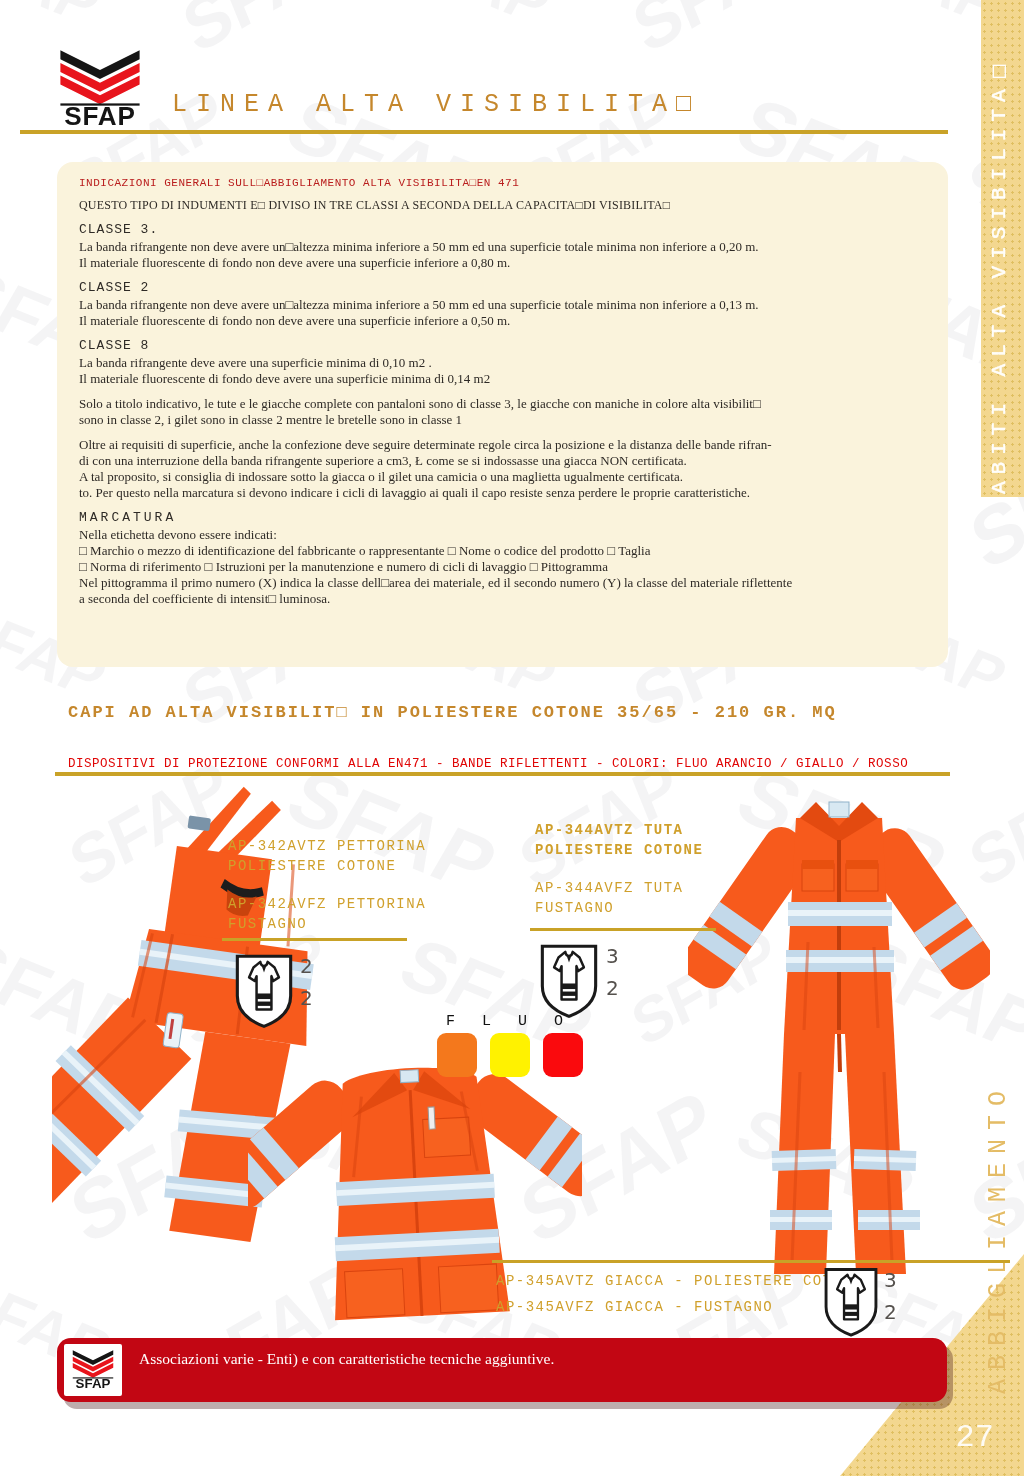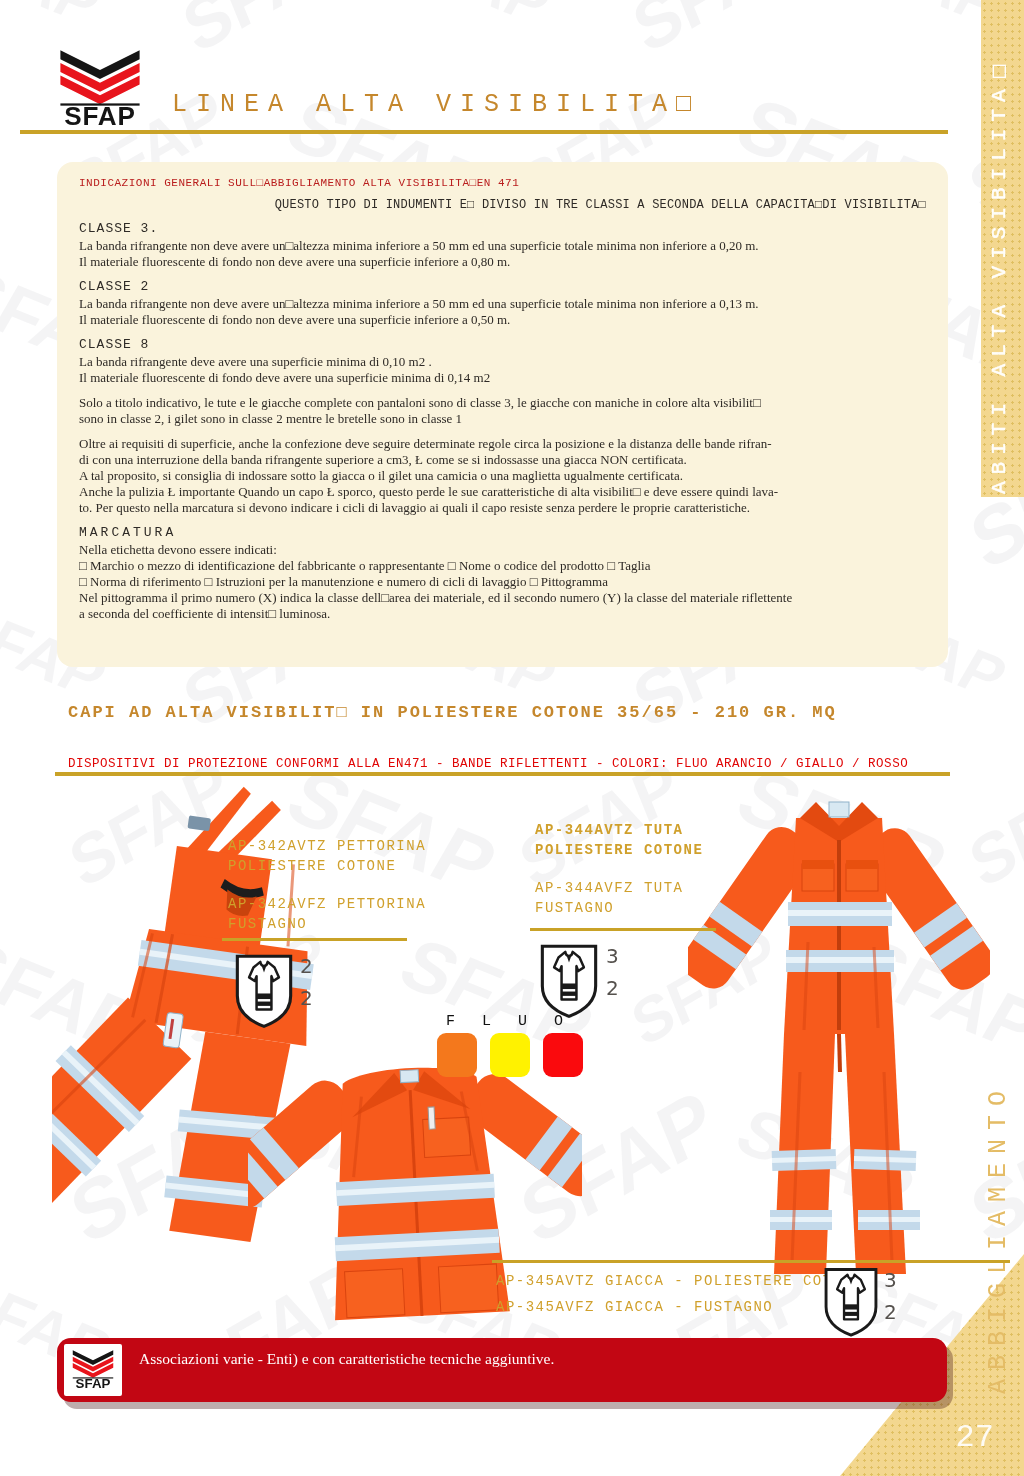--- a/index.html
+++ b/index.html
@@ -26,21 +26,21 @@
         color:#e4bc66;}
   #corner{position:absolute;right:0;bottom:0;width:184px;height:222px;z-index:2;background:#f3d78f;
         background-image:radial-gradient(rgba(201,162,39,0.45) 1px, transparent 1.2px);background-size:7px 7px;
         clip-path:polygon(100% 0, 100% 100%, 0 100%);}
   #page-number{position:absolute;right:30px;bottom:20px;z-index:3;font-family:"Liberation Mono",monospace;
         font-size:32px;color:rgba(255,255,255,0.9);}
   
   #info-box{position:absolute;left:57px;top:162px;width:891px;height:505px;z-index:3;background:#faf3dc;
         border-radius:16px;padding:15px 22px;box-sizing:border-box;}
   #info-title{font-family:"Liberation Mono",monospace;font-size:11px;letter-spacing:0.5px;color:#b91c1c;margin-bottom:9px;white-space:nowrap;}
-  .info-intro{font-family:Liberation Mono, monospace;font-size:12px;letter-spacing:0.2px;margin-bottom:6px;white-space:nowrap;text-align:right;}
+  .info-intro{font-family:Liberation Serif, serif;font-size:12px;letter-spacing:0.2px;margin-bottom:6px;white-space:nowrap;}
   .sec-head{font-family:"Liberation Mono",monospace;font-size:13px;letter-spacing:1px;margin-top:9px;margin-bottom:2px;}
   .body-line{font-size:13px;line-height:16px;white-space:nowrap;}
   .para-block{margin-top:9px;}
   
   .capi-line{position:absolute;z-index:3;font-family:"Liberation Mono",monospace;color:#c5872c;white-space:nowrap;
         font-size:17px;letter-spacing:2px;font-weight:bold;}
   #capi-line3{font-size:12.5px;letter-spacing:0.5px;color:#e00505;font-weight:normal;}
   #capi-rule{left:55px;top:772px;width:895px;}
   
   .prod-label{position:absolute;z-index:6;font-family:"Liberation Mono",monospace;font-size:14px;letter-spacing:1.5px;
@@ -148,21 +148,20 @@
     <div class="body-line">Il materiale fluorescente di fondo deve avere una superficie minima di 0,14 m2</div>
 
     <div class="para-block">
       <div class="body-line">Solo a titolo indicativo, le tute e le giacche complete con pantaloni sono di classe 3, le giacche con maniche in colore alta visibilit□</div>
       <div class="body-line">sono in classe 2, i gilet sono in classe 2 mentre le bretelle sono in classe 1</div>
     </div>
     <div class="para-block">
       <div class="body-line">Oltre ai requisiti di superficie, anche la confezione deve seguire determinate regole circa la posizione e la distanza delle bande rifran-</div>
       <div class="body-line">di con una interruzione della banda rifrangente superiore a cm3, Ł come se si indossasse una giacca NON certificata.</div>
       <div class="body-line">A tal proposito, si consiglia di indossare sotto la giacca o il gilet una camicia o una maglietta ugualmente certificata.</div>
-      <div class="body-line">Anche la pulizia Ł importante Quando un capo Ł sporco, questo perde le sue caratteristiche di alta visibilit□ e deve essere quindi lava-</div>
       <div class="body-line">to. Per questo nella marcatura si devono indicare i cicli di lavaggio ai quali il capo resiste senza perdere le proprie caratteristiche.</div>
     </div>
 
     <div class="sec-head" style="letter-spacing:3px">MARCATURA</div>
     <div class="body-line">Nella etichetta devono essere indicati:</div>
     <div class="body-line">□ Marchio o mezzo di identificazione del fabbricante o rappresentante □ Nome o codice del prodotto □ Taglia</div>
     <div class="body-line">□ Norma di riferimento □ Istruzioni per la manutenzione e numero di cicli di lavaggio □ Pittogramma</div>
     <div class="body-line">Nel pittogramma il primo numero (X) indica la classe dell□area dei materiale, ed il secondo numero (Y) la classe del materiale riflettente</div>
     <div class="body-line">a seconda del coefficiente di intensit□ luminosa.</div>
   </div>

